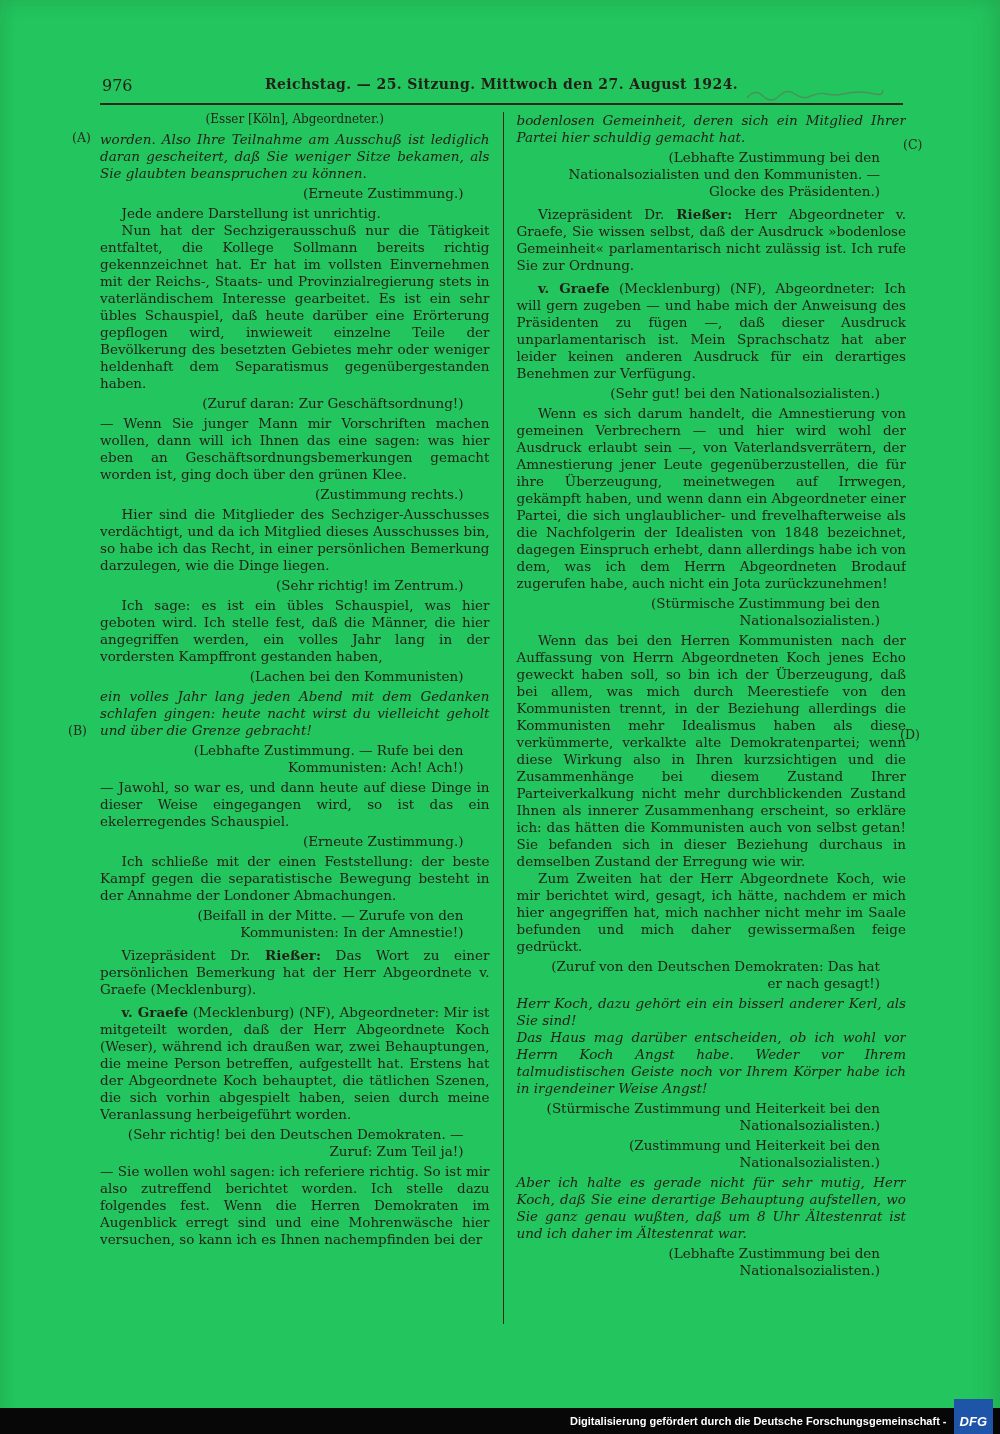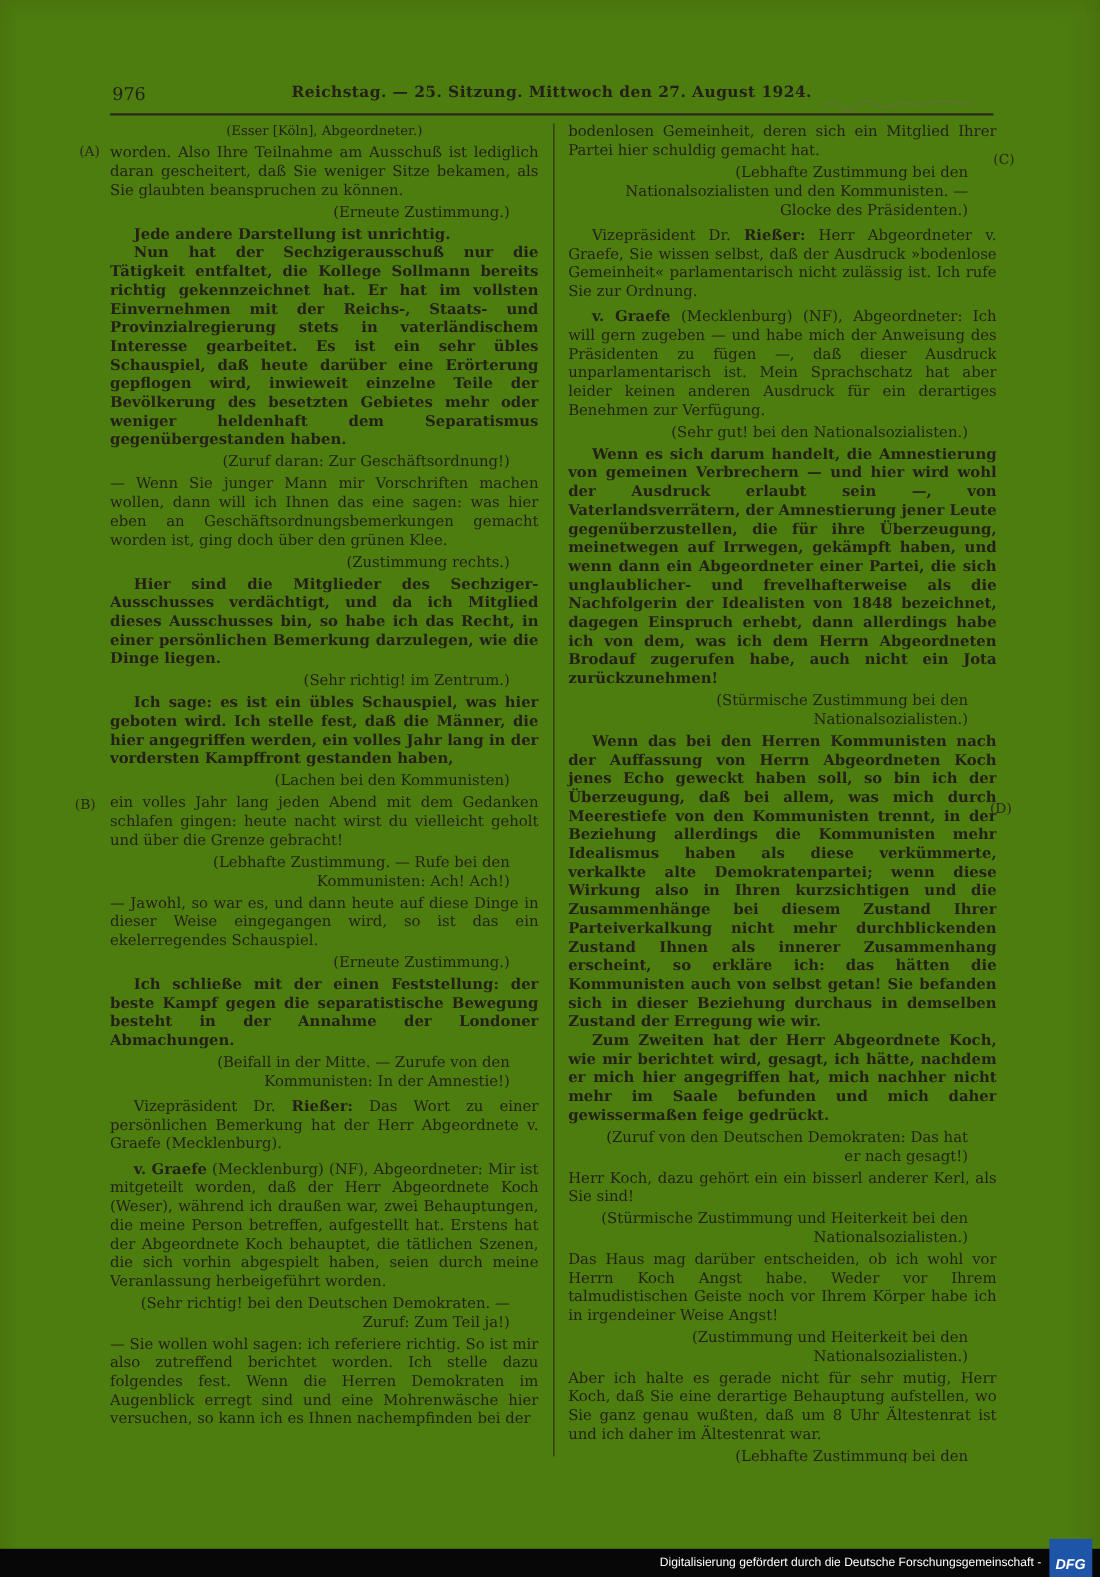--- a/index.html
+++ b/index.html
@@ -1,41 +1,41 @@
 <!DOCTYPE html>
 <html lang="de"><head>
 <meta charset="utf-8">
 <style>
   html,body{margin:0;padding:0;}
   body{width:1000px;height:1434px;background:#d8d2c4;font-family:"DejaVu Serif", serif;}
-  .page{position:relative;width:1000px;height:1434px;background:#4d7c0f;color:#241f18;overflow:hidden;
+  .page{position:relative;width:1000px;height:1434px;background:#22c55e;color:#241f18;overflow:hidden;
         box-shadow: inset -10px 0 22px rgba(60,50,30,.10), inset 0 -8px 16px rgba(60,50,30,.06), inset 6px 0 14px rgba(60,50,30,.05);}
   .hdr{position:absolute;top:76px;left:100px;right:97px;height:24px;}
   .pagenum{position:absolute;left:2px;top:0;font-size:16px;}
   .hdr-title{position:absolute;left:0;right:0;top:0;text-align:center;font-size:14px;font-weight:bold;letter-spacing:.4px;}
   .hdr-rule{position:absolute;top:103px;left:100px;right:97px;border-top:2px solid #2b261e;}
   .squiggle{position:absolute;top:84px;left:745px;opacity:.55;}
   .margin-label{position:absolute;font-size:12.5px;color:#2a251d;}
   .ml-a{left:72px;top:130px;}
   .ml-b{left:68px;top:723px;}
   .ml-c{left:903px;top:137px;}
   .ml-d{left:900px;top:727px;}
   .columns{position:absolute;top:112px;left:100px;width:806px;height:1218px;display:flex;gap:13px;overflow:hidden;}
   .col{flex:1 1 0;font-size:13.5px;line-height:17px;text-align:justify;hyphens:auto;}
   .divider{width:1px;background:#2b261e;height:1212px;}
   .blk{margin:0;}
   .note{text-align:center;font-size:12px;line-height:15px;margin:0 0 4px 0;text-indent:0;}
-  .cont{text-indent:0;}
-  .para{text-indent:1.6em;font-weight:bold;}
+  .cont{text-indent:0;font-style:italic;}
+  .para{text-indent:1.6em;}
   .dash{text-indent:0;}
   .speaker-blk{text-indent:1.6em;margin-top:6px;}
   .stage{text-align:right;text-indent:0;margin:3px 0;padding:0 26px;}
   .speaker{font-weight:bold;}
   .footbar{position:absolute;left:0;right:0;bottom:0;height:26px;background:#070707;display:flex;align-items:center;justify-content:flex-end;gap:7px;padding-right:7px;box-sizing:border-box;}
-  .foot-text{color:#ffffff;font-family:"Liberation Sans", sans-serif;font-size:11px;}
+  .foot-text{color:#ffffff;font-family:"Liberation Sans", sans-serif;font-size:11px;font-weight:bold;}
   .dfg{background:#1f55a8;color:#ffffff;font-family:"Liberation Sans", sans-serif;font-weight:bold;font-style:italic;font-size:13px;padding:15px 6px;}
 </style>
 </head>
 <body>
 
 <div class="page">
 
   <div class="hdr">
     <span class="pagenum">976</span>
     <span class="hdr-title">Reichstag. — 25. Sitzung. Mittwoch den 27. August 1924.</span>
@@ -83,22 +83,22 @@
         <p class="blk stage">(Lebhafte Zustimmung bei den Nationalsozialisten und den Kommunisten. — Glocke des Präsidenten.)</p>
         <p class="blk speaker-blk">Vizepräsident Dr. <span class="speaker">Rießer:</span> Herr Abgeordneter v. Graefe, Sie wissen selbst, daß der Ausdruck »bodenlose Gemeinheit« parlamentarisch nicht zulässig ist. Ich rufe Sie zur Ordnung.</p>
         <p class="blk speaker-blk"><span class="speaker">v. Graefe</span> (Mecklenburg) (NF), Abgeordneter: Ich will gern zugeben — und habe mich der Anweisung des Präsidenten zu fügen —, daß dieser Ausdruck unparlamentarisch ist. Mein Sprachschatz hat aber leider keinen anderen Ausdruck für ein derartiges Benehmen zur Verfügung.</p>
         <p class="blk stage">(Sehr gut! bei den Nationalsozialisten.)</p>
         <p class="blk para">Wenn es sich darum handelt, die Amnestierung von gemeinen Verbrechern — und hier wird wohl der Ausdruck erlaubt sein —, von Vaterlandsverrätern, der Amnestierung jener Leute gegenüberzustellen, die für ihre Überzeugung, meinetwegen auf Irrwegen, gekämpft haben, und wenn dann ein Abgeordneter einer Partei, die sich unglaublicher- und frevelhafterweise als die Nachfolgerin der Idealisten von 1848 bezeichnet, dagegen Einspruch erhebt, dann allerdings habe ich von dem, was ich dem Herrn Abgeordneten Brodauf zugerufen habe, auch nicht ein Jota zurückzunehmen!</p>
         <p class="blk stage">(Stürmische Zustimmung bei den Nationalsozialisten.)</p>
         <p class="blk para">Wenn das bei den Herren Kommunisten nach der Auffassung von Herrn Abgeordneten Koch jenes Echo geweckt haben soll, so bin ich der Überzeugung, daß bei allem, was mich durch Meerestiefe von den Kommunisten trennt, in der Beziehung allerdings die Kommunisten mehr Idealismus haben als diese verkümmerte, verkalkte alte Demokratenpartei; wenn diese Wirkung also in Ihren kurzsichtigen und die Zusammenhänge bei diesem Zustand Ihrer Parteiverkalkung nicht mehr durchblickenden Zustand Ihnen als innerer Zusammenhang erscheint, so erkläre ich: das hätten die Kommunisten auch von selbst getan! Sie befanden sich in dieser Beziehung durchaus in demselben Zustand der Erregung wie wir.</p>
         <p class="blk para">Zum Zweiten hat der Herr Abgeordnete Koch, wie mir berichtet wird, gesagt, ich hätte, nachdem er mich hier angegriffen hat, mich nachher nicht mehr im Saale befunden und mich daher gewissermaßen feige gedrückt.</p>
         <p class="blk stage">(Zuruf von den Deutschen Demokraten: Das hat er nach gesagt!)</p>
         <p class="blk cont">Herr Koch, dazu gehört ein ein bisserl anderer Kerl, als Sie sind!</p>
+        <p class="blk cont">Das Haus mag darüber entscheiden, ob ich wohl vor Herrn Koch Angst habe. Weder vor Ihrem talmudistischen Geiste noch vor Ihrem Körper habe ich in irgendeiner Weise Angst!</p>
         <p class="blk stage">(Stürmische Zustimmung und Heiterkeit bei den Nationalsozialisten.)</p>
-        <p class="blk cont">Das Haus mag darüber entscheiden, ob ich wohl vor Herrn Koch Angst habe. Weder vor Ihrem talmudistischen Geiste noch vor Ihrem Körper habe ich in irgendeiner Weise Angst!</p>
         <p class="blk stage">(Zustimmung und Heiterkeit bei den Nationalsozialisten.)</p>
         <p class="blk cont">Aber ich halte es gerade nicht für sehr mutig, Herr Koch, daß Sie eine derartige Behauptung aufstellen, wo Sie ganz genau wußten, daß um 8 Uhr Ältestenrat ist und ich daher im Ältestenrat war.</p>
         <p class="blk stage">(Lebhafte Zustimmung bei den Nationalsozialisten.)</p>
       </div>
   </div>
 
   <div class="footbar">
     <span class="foot-text">Digitalisierung gefördert durch die Deutsche Forschungsgemeinschaft -</span>
     <span class="dfg">DFG</span>
   </div>

